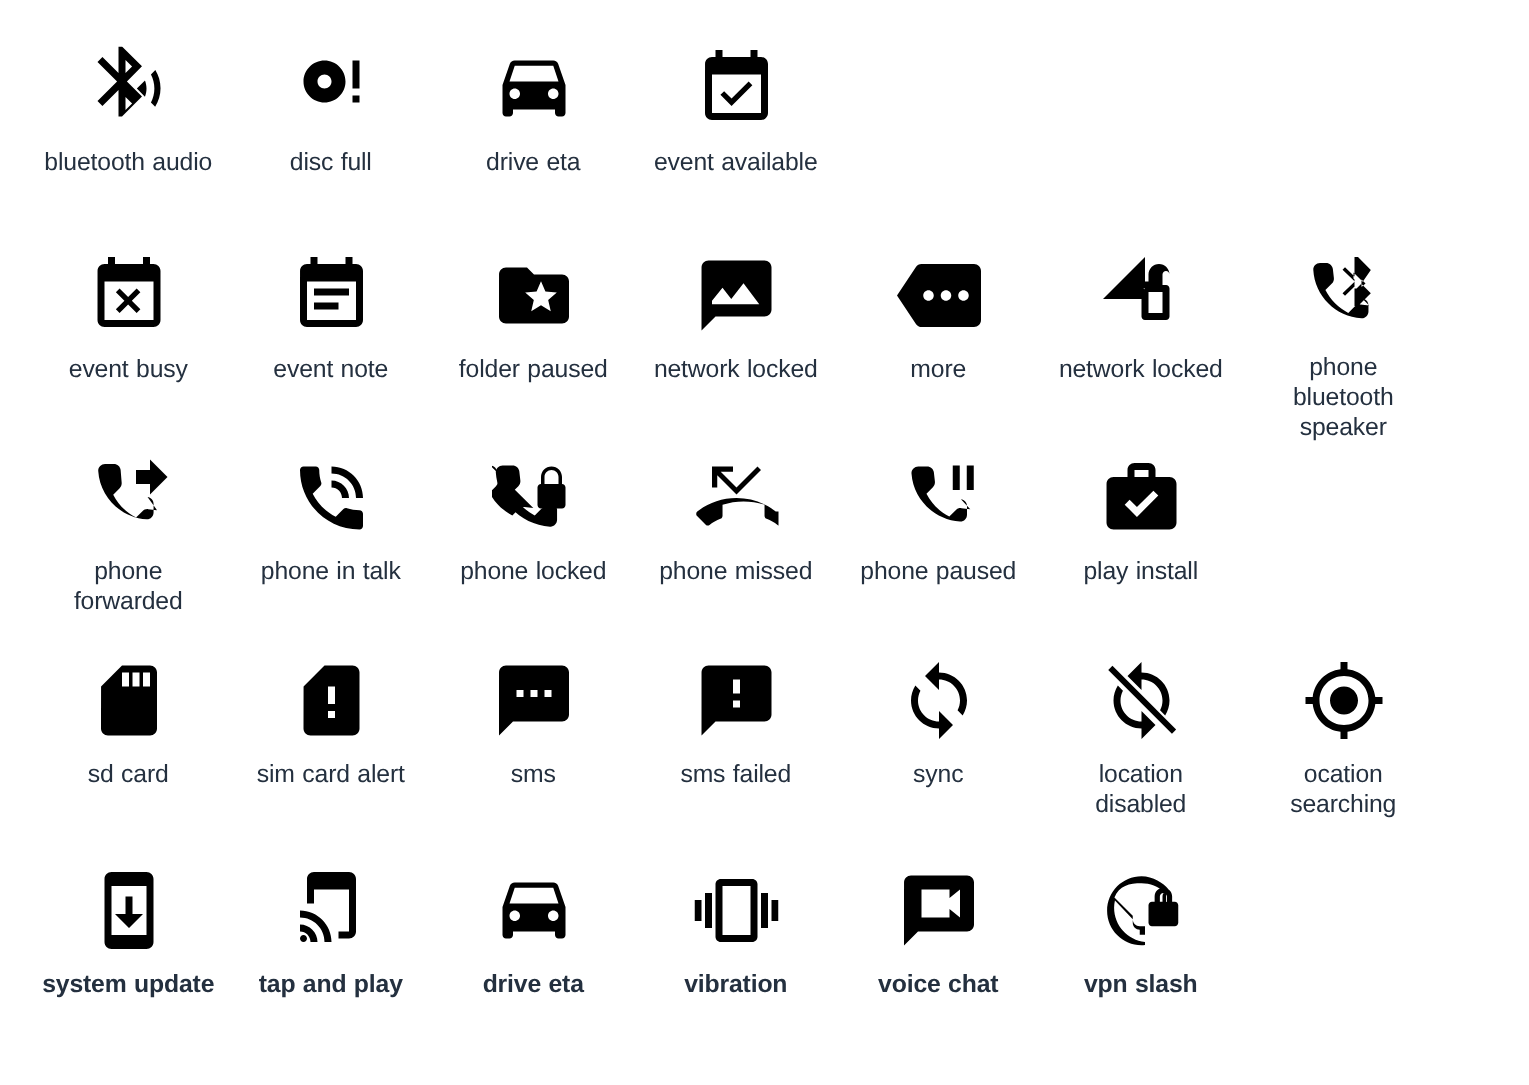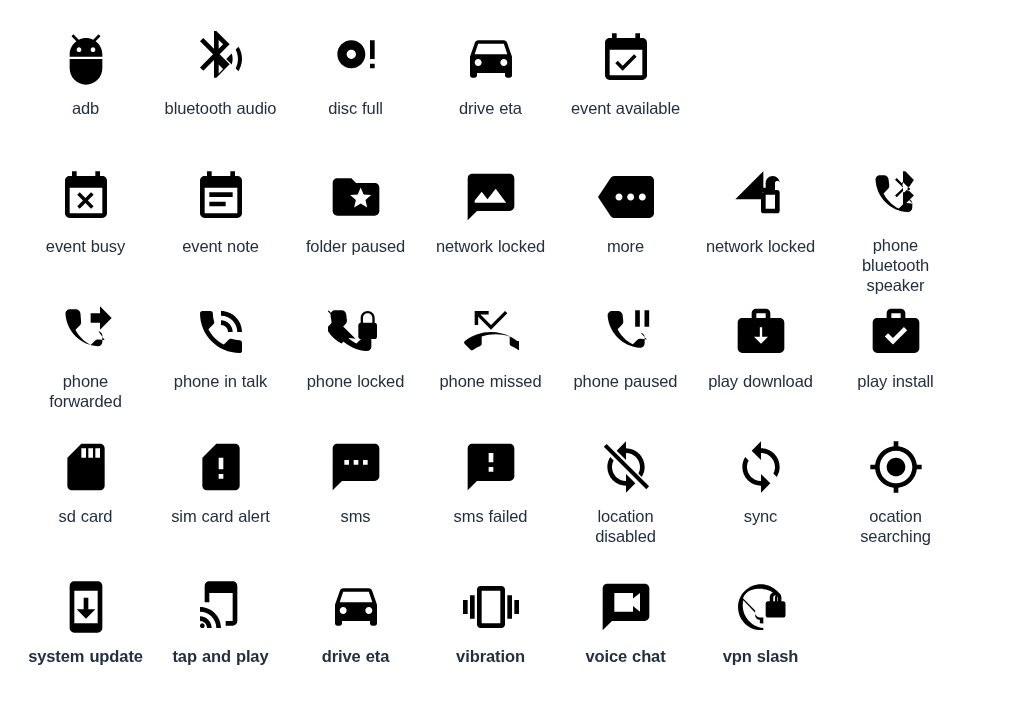--- a/index.html
+++ b/index.html
@@ -63,28 +63,20 @@
   .row-4 { height: 120px; font-weight: bold; }
 </style>
 </head>
 <body>
 
 <div id="icon-grid">
     <div class="icon-row row-0">
       <div class="icon-cell">
         <div class="icon-glyph">
           <svg width="56" height="56" viewBox="0 0 24 24">
-            <path d="M5 16c0 3.87 3.13 7 7 7s7-3.13 7-7v-4H5v4zM16.12 4.37l2.1-2.1-.82-.83-2.3 2.31C14.16 3.28 13.12 3 12 3s-2.16.28-3.09.75L6.6 1.44l-.82.83 2.1 2.1C6.14 5.64 5 7.68 5 10v1h14v-1c0-2.32-1.14-4.36-2.88-5.63zM9 9c-.55 0-1-.45-1-1s.45-1 1-1 1 .45 1 1-.45 1-1 1zm6 0c-.55 0-1-.45-1-1s.45-1 1-1 1 .45 1 1-.45 1-1 1z"></path>
-          </svg>
-        </div>
-        <div class="icon-label">adb</div>
-      </div>
-      <div class="icon-cell">
-        <div class="icon-glyph">
-          <svg width="56" height="56" viewBox="0 0 24 24">
             <path d="M14.24 12.01l2.32 2.32c.28-.72.44-1.51.44-2.33 0-.82-.16-1.59-.43-2.31l-2.33 2.32zm5.29-5.3l-1.26 1.26c.63 1.21.98 2.57.98 4.02s-.36 2.82-.98 4.02l1.2 1.2c.97-1.54 1.54-3.36 1.54-5.31-.01-1.89-.55-3.67-1.48-5.19zm-3.82-1.07L10 0H9v7.59L4.41 3 3 4.41 8.59 10 3 15.59 4.41 17 9 12.41V20h1l5.71-5.71-4.3-4.29 4.3-4.36zM11 3.83l1.88 1.88L11 7.59V3.83zm1.88 12.46L11 18.17v-3.76l1.88 1.88z"></path>
           </svg>
         </div>
         <div class="icon-label">bluetooth audio</div>
       </div>
       <div class="icon-cell">
         <div class="icon-glyph">
           <svg width="56" height="56" viewBox="0 0 24 24">
             <path d="M10 16c3.31 0 6-2.69 6-6s-2.69-6-6-6-6 2.69-6 6 2.69 6 6 6zm0-8c1.1 0 2 .9 2 2s-.9 2-2 2-2-.9-2-2 .9-2 2-2zm8-4h2v8h-2V4zm0 10h2v2h-2v-2z"></path>
           </svg>
@@ -204,28 +196,20 @@
         <div class="icon-glyph">
           <svg width="56" height="56" viewBox="0 0 24 24">
             <path d="M15 3h2v7h-2V3zm4 0h2v7h-2V3zm1 12.47l-2.52-.29c-.61-.07-1.21.14-1.64.57l-1.83 1.83c-2.8-1.43-5.09-3.72-6.52-6.52l1.84-1.84c.43-.43.64-1.03.57-1.64L9.61 5c-.11-.98-.94-1.72-1.93-1.72H5.15c-1.1 0-2.01.91-1.94 2.01C3.74 12.61 9.66 18.53 17.07 19c1.09.07 2-.84 2-1.94v-2.53c0-.98-.74-1.81-1.72-1.92" transform="translate(0.93,-0.28)"></path>
           </svg>
         </div>
         <div class="icon-label">phone paused</div>
       </div>
       <div class="icon-cell">
         <div class="icon-glyph">
           <svg width="56" height="56" viewBox="0 0 24 24">
-            <path d="M20 6h-4V4c0-1.11-.89-2-2-2h-4c-1.11 0-2 .89-2 2v2H4c-1.11 0-1.99.89-1.99 2L2 19c0 1.11.89 2 2 2h16c1.11 0 2-.89 2-2V8c0-1.11-.89-2-2-2zm-6 0h-4V4h4v2zm-1.5 4v4H15l-3 3-3-3h2.5v-4h3z"></path>
-          </svg>
-        </div>
-        <div class="icon-label">play download</div>
-      </div>
-      <div class="icon-cell">
-        <div class="icon-glyph">
-          <svg width="56" height="56" viewBox="0 0 24 24">
             <path d="M20 6h-4V4c0-1.11-.89-2-2-2h-4c-1.11 0-2 .89-2 2v2H4c-1.11 0-1.99.89-1.99 2L2 19c0 1.11.89 2 2 2h16c1.11 0 2-.89 2-2V8c0-1.11-.89-2-2-2zm-6 0h-4V4h4v2zm-3.3 11.4L7.2 13.9l1.4-1.4 2.1 2.1 4.7-4.7 1.4 1.4-6.1 6.1z"></path>
           </svg>
         </div>
         <div class="icon-label">play install</div>
       </div>
     </div>
     <div class="icon-row row-3">
       <div class="icon-cell">
         <div class="icon-glyph">
           <svg width="56" height="56" viewBox="0 0 24 24">
@@ -250,37 +234,37 @@
         </div>
         <div class="icon-label">sms</div>
       </div>
       <div class="icon-cell">
         <div class="icon-glyph">
           <svg width="56" height="56" viewBox="0 0 24 24">
             <path d="M20 2H4c-1.1 0-1.99.9-1.99 2L2 22l4-4h14c1.1 0 2-.9 2-2V4c0-1.1-.9-2-2-2zm-7 12h-2v-2h2v2zm0-4h-2V6h2v4z"></path>
           </svg>
         </div>
         <div class="icon-label">sms failed</div>
+      </div>
+      <div class="icon-cell">
+        <div class="icon-glyph">
+          <svg width="56" height="56" viewBox="0 0 24 24">
+            <path d="M12 4V1L8 5l4 4V6c3.31 0 6 2.69 6 6 0 1.01-.25 1.97-.7 2.8l1.46 1.46C19.54 14.97 20 13.54 20 12c0-4.42-3.58-8-8-8zm0 14c-3.31 0-6-2.69-6-6 0-1.01.25-1.97.7-2.8L5.24 7.74C4.46 9.03 4 10.46 4 12c0 4.42 3.58 8 8 8v3l4-4-4-4v3z"></path>
+          </svg>
+        </div>
+        <div class="icon-label">sync</div>
       </div>
       <div class="icon-cell">
         <div class="icon-glyph">
           <svg width="56" height="56" viewBox="0 0 24 24">
             <path d="M12 4V1L8 5l4 4V6c3.31 0 6 2.69 6 6 0 1.01-.25 1.97-.7 2.8l1.46 1.46C19.54 14.97 20 13.54 20 12c0-4.42-3.58-8-8-8zm0 14c-3.31 0-6-2.69-6-6 0-1.01.25-1.97.7-2.8L5.24 7.74C4.46 9.03 4 10.46 4 12c0 4.42 3.58 8 8 8v3l4-4-4-4v3z"></path>
             <path d="M2.5 3.3L20.7 21.5l1.2-1.2L3.7 2.1z"></path>
           </svg>
         </div>
         <div class="icon-label">location<br>disabled</div>
-      </div>
-      <div class="icon-cell">
-        <div class="icon-glyph">
-          <svg width="56" height="56" viewBox="0 0 24 24">
-            <path d="M12 4V1L8 5l4 4V6c3.31 0 6 2.69 6 6 0 1.01-.25 1.97-.7 2.8l1.46 1.46C19.54 14.97 20 13.54 20 12c0-4.42-3.58-8-8-8zm0 14c-3.31 0-6-2.69-6-6 0-1.01.25-1.97.7-2.8L5.24 7.74C4.46 9.03 4 10.46 4 12c0 4.42 3.58 8 8 8v3l4-4-4-4v3z"></path>
-          </svg>
-        </div>
-        <div class="icon-label">sync</div>
       </div>
       <div class="icon-cell">
         <div class="icon-glyph">
           <svg width="56" height="56" viewBox="0 0 24 24">
             <path d="M12 8c-2.21 0-4 1.79-4 4s1.79 4 4 4 4-1.79 4-4-1.79-4-4-4zm8.94 3c-.46-4.17-3.77-7.48-7.94-7.94V1h-2v2.06C6.83 3.52 3.52 6.83 3.06 11H1v2h2.06c.46 4.17 3.77 7.48 7.94 7.94V23h2v-2.06c4.17-.46 7.48-3.77 7.94-7.94H23v-2h-2.06zM12 19c-3.87 0-7-3.13-7-7s3.13-7 7-7 7 3.13 7 7-3.13 7-7 7z"></path>
           </svg>
         </div>
         <div class="icon-label">ocation<br>searching</div>
       </div>
     </div>

